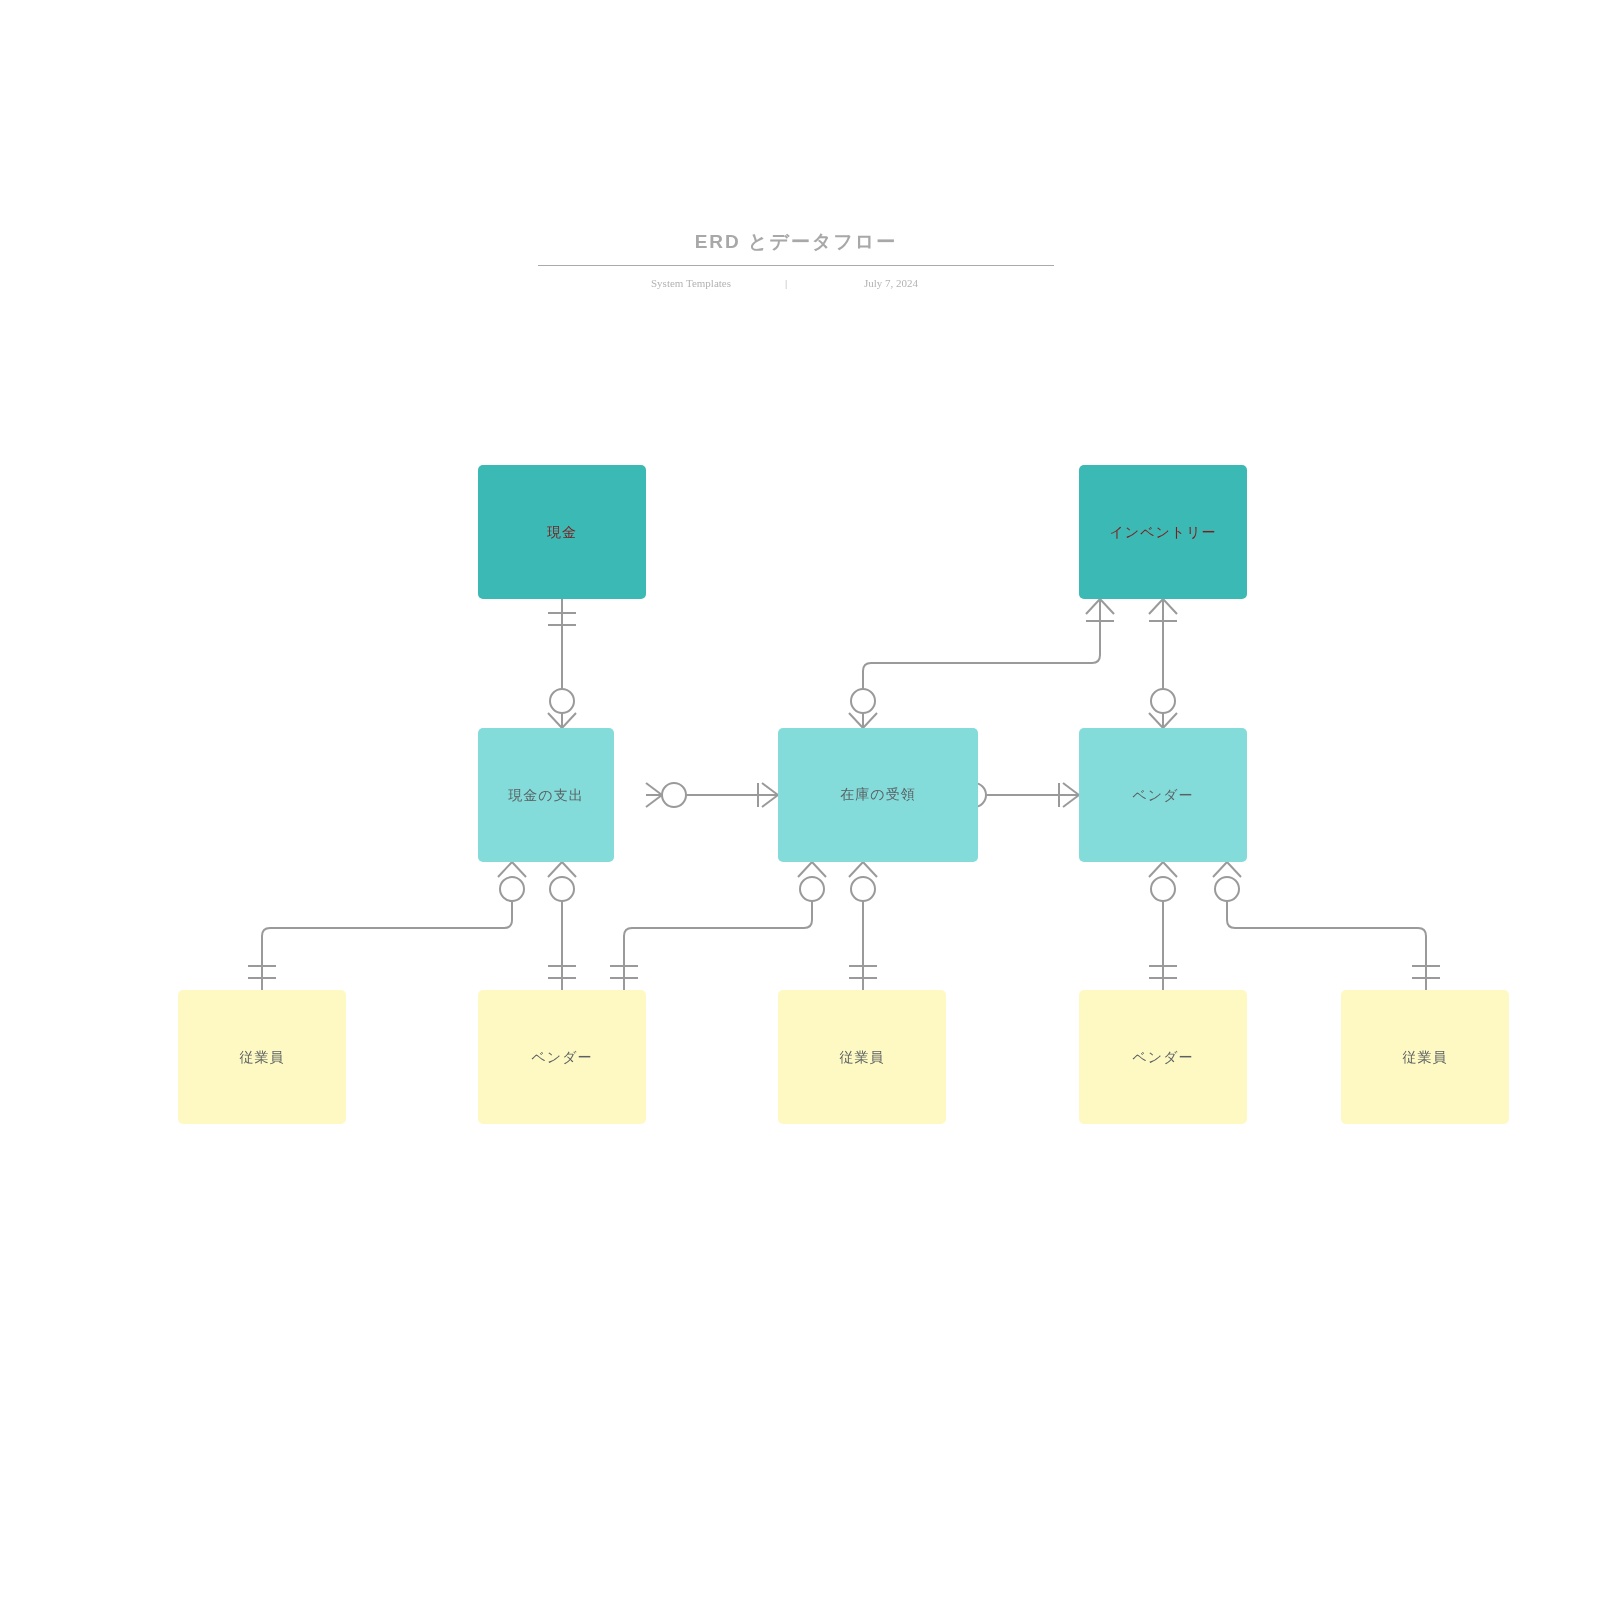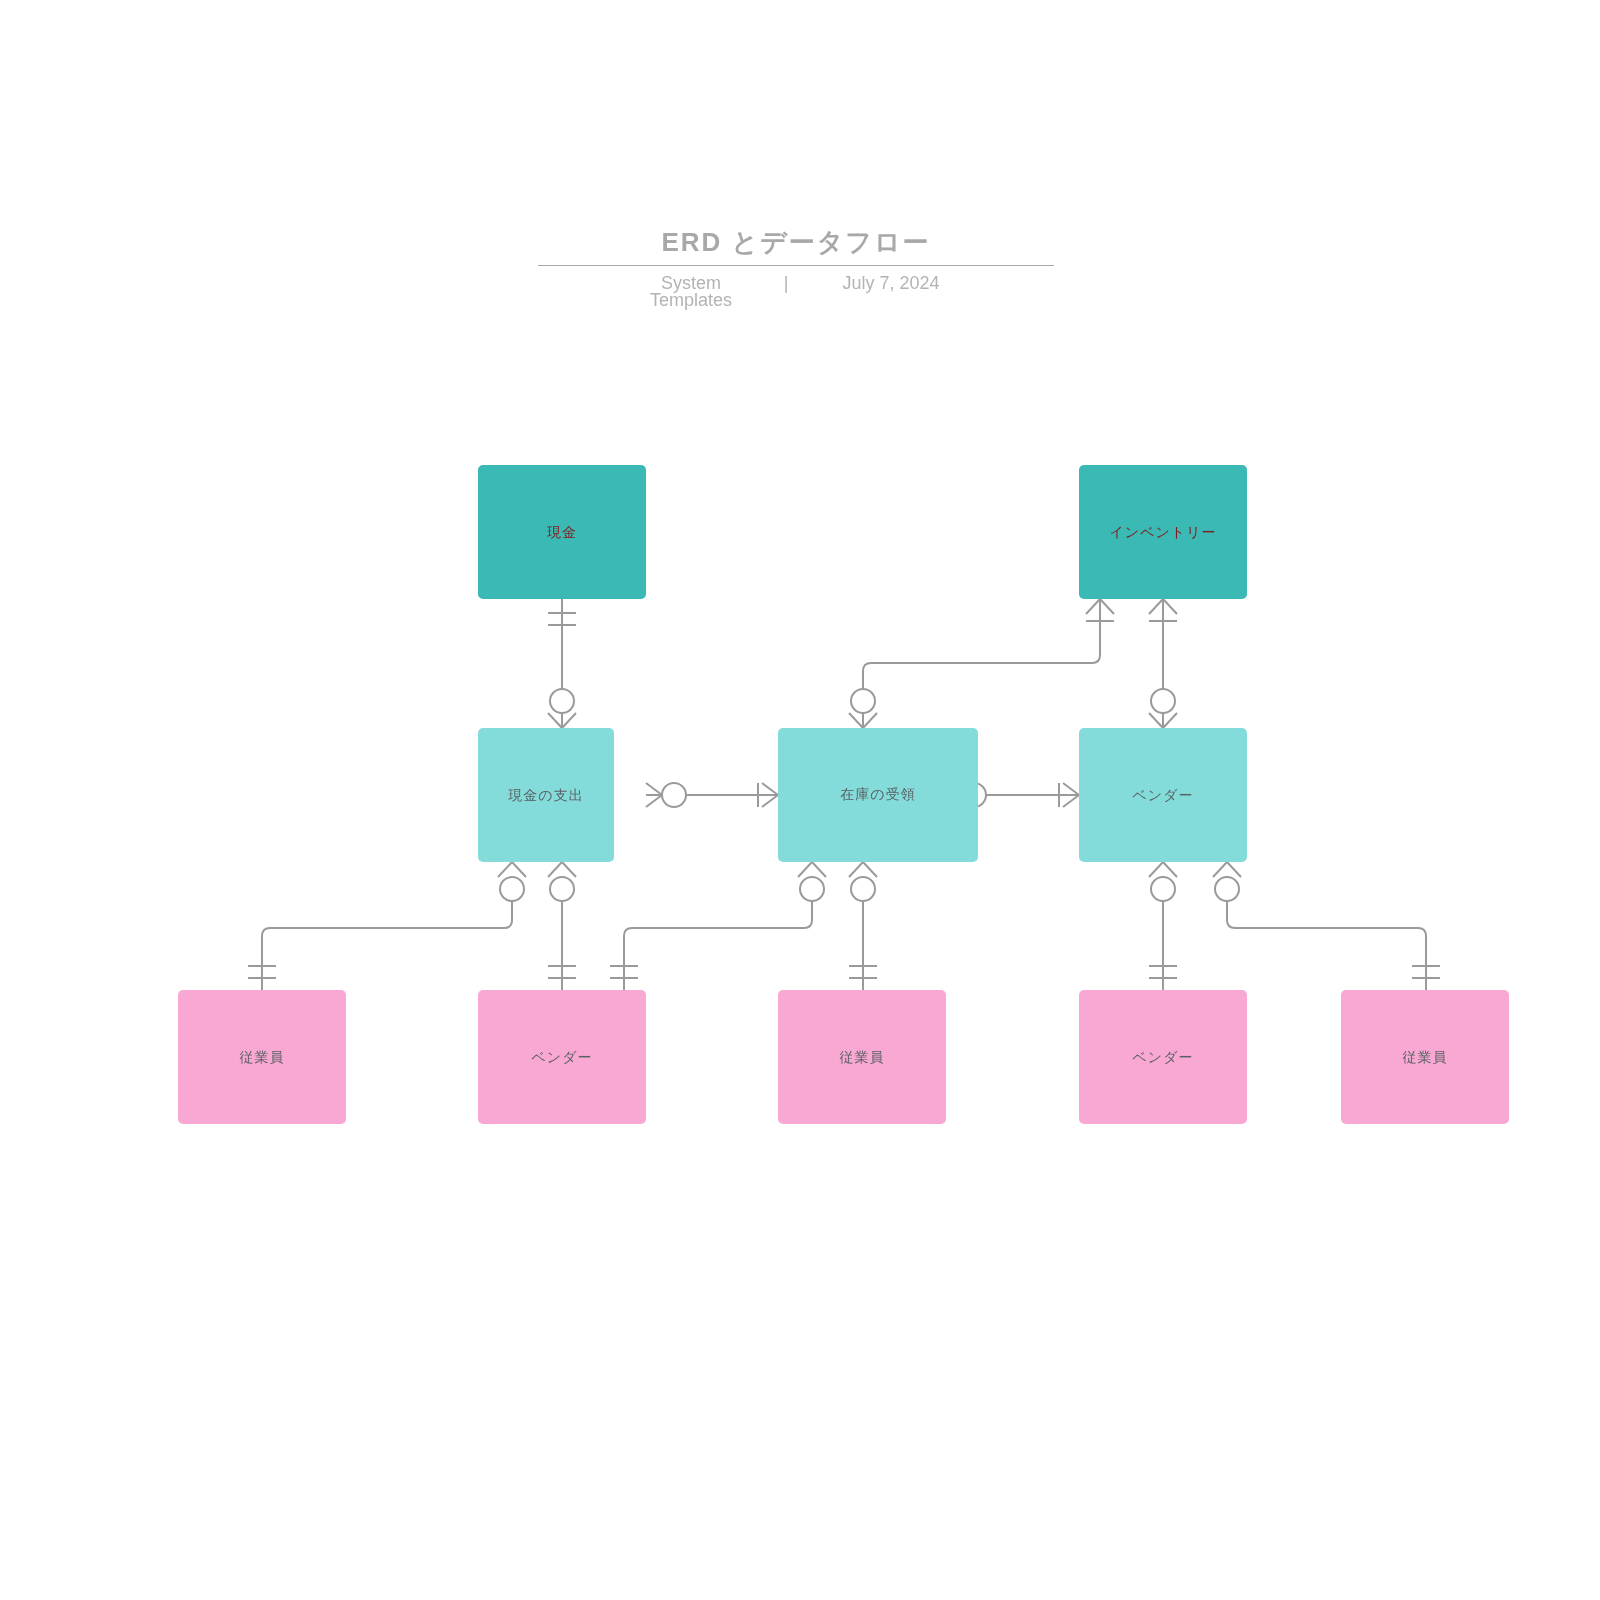--- a/index.html
+++ b/index.html
@@ -7,44 +7,44 @@
   body{
     width:1600px;height:1600px;
     font-family:"Liberation Sans","DejaVu Sans",sans-serif;
     overflow:hidden;position:relative;
   }
   #stage{position:absolute;left:0;top:0;width:1600px;height:1600px;}
 
   
   .hdr{position:absolute;left:538px;top:225px;width:516px;}
   .hdr-title{
-    text-align:center;font-size:26px;font-weight:bold;color:#a8a8a8;
+    text-align:center;font-size:19px;font-weight:bold;color:#a8a8a8;
     letter-spacing:2px;line-height:34px;white-space:nowrap;
   }
   .hdr-rule{margin-top:6px;height:1px;background:#aaaaaa;width:100%;}
   .hdr-meta{
     margin-top:9px;display:flex;justify-content:center;align-items:flex-start;
-    color:#b3b3b3;font-size:18px;line-height:17px;
+    color:#b3b3b3;font-size:11px;line-height:17px;font-family:Liberation Serif, serif;
   }
   .hdr-meta .m-left{width:130px;text-align:center;}
   .hdr-meta .m-sep{width:60px;text-align:center;}
   .hdr-meta .m-right{width:150px;text-align:center;}
 
   
   .node{
     position:absolute;border-radius:5px;
     display:flex;align-items:center;justify-content:center;
     box-sizing:border-box;text-align:center;
   }
   .node .lbl{font-size:14px;letter-spacing:1px;line-height:20px;}
   .tier-1{background:#3bb9b5;}
   .tier-1 .lbl{color:#7f1d1d;}
   .tier-2{background:#84dcda;}
   .tier-2 .lbl{color:#5a6063;}
-  .tier-3{background:#f9a8d4;}
+  .tier-3{background:#fef9c3;}
   .tier-3 .lbl{color:#5a6063;}
 
   svg#wires{position:absolute;left:0;top:0;width:1600px;height:1600px;
     pointer-events:none;}
   svg#wires path,svg#wires line,svg#wires circle{
     stroke:#9a9a9a;stroke-width:2;fill:none;
   }
   svg#wires circle{fill:#ffffff;}
 </style>
 </head>

